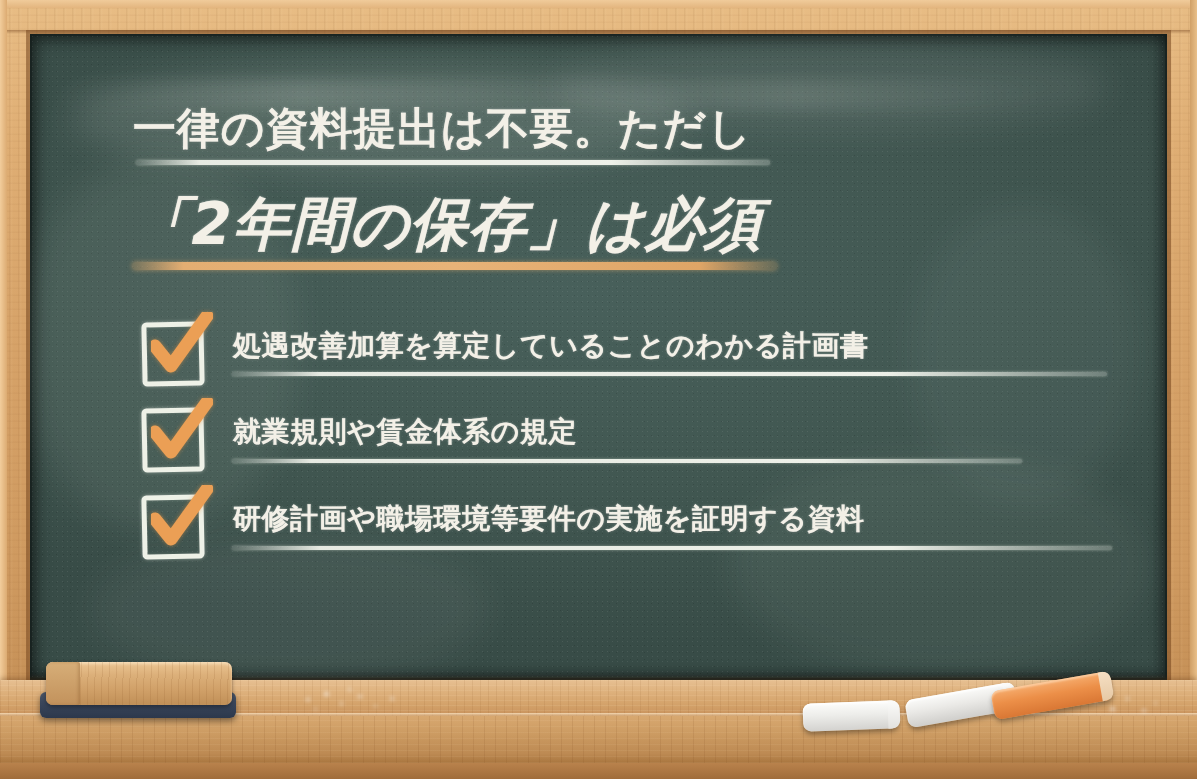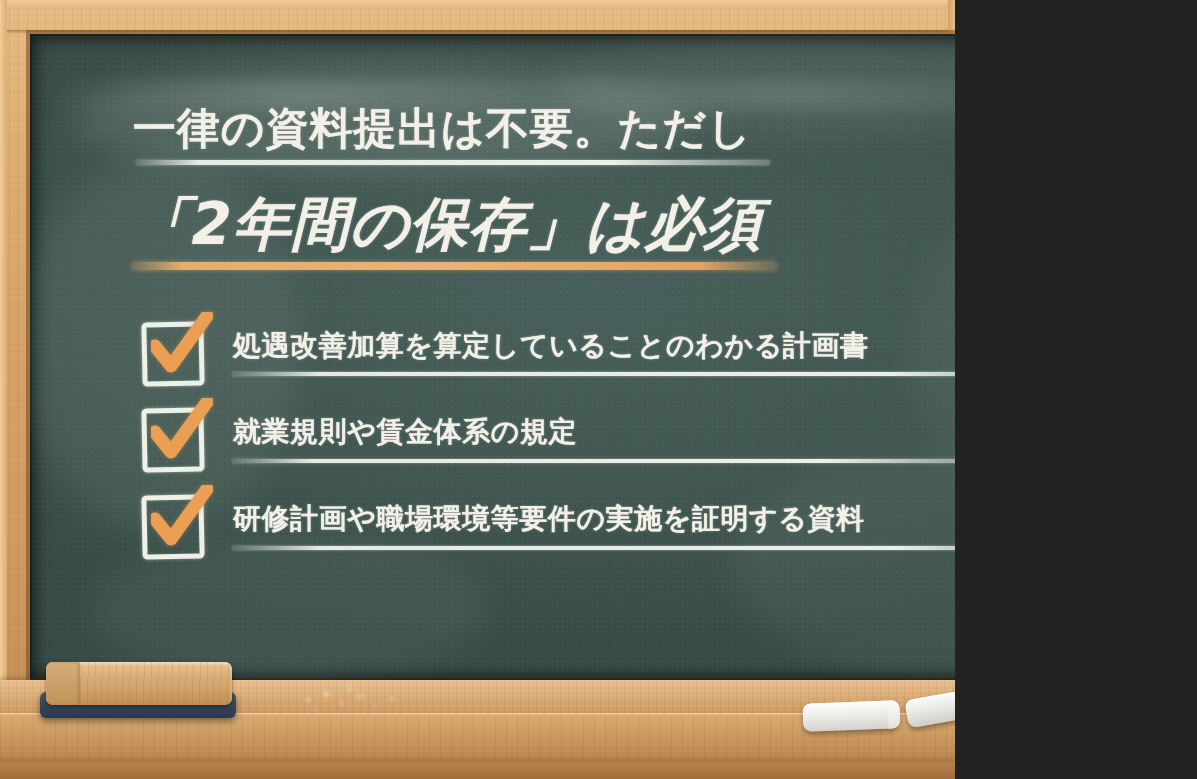--- a/index.html
+++ b/index.html
@@ -1,18 +1,18 @@
 <!DOCTYPE html>
 <html><head>
 <meta charset="utf-8">
 <style>
   html,body{margin:0;padding:0;background:#222;}
   body{width:1197px;height:779px;overflow:hidden;font-family:"DejaVu Sans",sans-serif;}
 
-  .scene{position:relative;width:955px;height:779px;overflow:hidden;}
+  .scene{position:relative;width:1197px;height:779px;overflow:hidden;}
 
   
   .frame{
     position:absolute;inset:0;
     background:
       linear-gradient(180deg,#e8bd85 0%,#dfae74 18%,#d6a268 45%,#cf9a60 72%,#c08b52 100%);
     box-shadow:inset 0 0 0 3px rgba(255,255,255,.18);
   }
   .frame-grain{
     position:absolute;inset:0;

